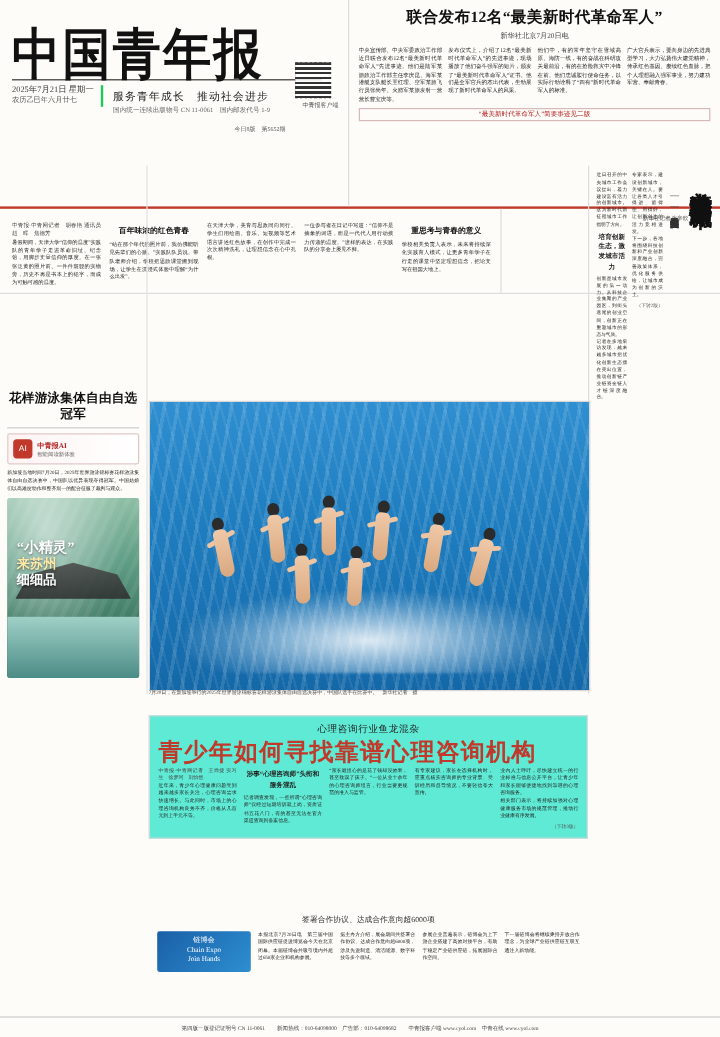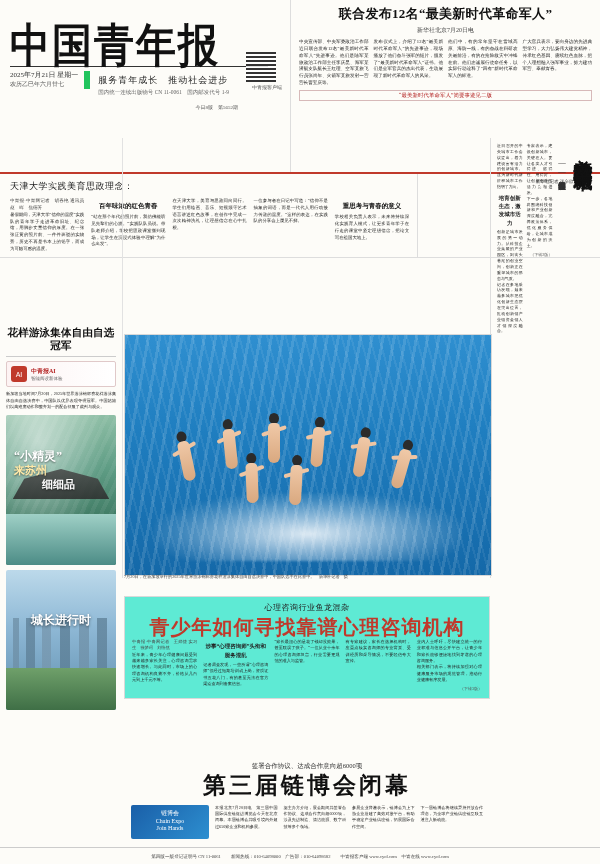--- a/index.html
+++ b/index.html
@@ -18,21 +18,21 @@
   .mast-left{width:290px;padding:8px 6px 4px 10px;box-sizing:border-box;position:relative;}
   .mast-title{
     font-family:"Liberation Serif", serif;
     font-weight:bold;font-size:40px;letter-spacing:2px;color:#111;
     line-height:1.05;margin-top:14px;white-space:nowrap;
     transform:scaleY(1.15);transform-origin:left top;
   }
   .mast-en{font-family:"Liberation Sans",sans-serif;font-size:8.5px;letter-spacing:2.4px;color:#333;margin-top:22px;text-align:center;width:258px;}
   .mast-rule{width:258px;height:1px;background:#333;margin-top:2px;}
   .mast-meta{display:flex;gap:8px;align-items:flex-start;margin-top:4px;font-size:6.5px;color:#333;line-height:1.35;}
-  .mast-date{border-right:6px solid #22c55e;padding-right:6px;}
+  .mast-date{border-right:2px solid #22c55e;padding-right:6px;}
   .mast-date .d1{font-size:7px;}
   .mast-date .d2{font-size:6px;color:#555;}
   .mast-slogan{font-size:9px;letter-spacing:1px;color:#222;padding-top:3px;}
   .mast-slogan .sub{font-size:5.5px;color:#666;letter-spacing:0;display:block;margin-top:3px;}
   .qr{width:30px;height:30px;background:
       repeating-linear-gradient(0deg,#111 0 2px,#fff 2px 4px),
       repeating-linear-gradient(90deg,#111 0 2px,transparent 2px 4px);
       opacity:.85;position:absolute;right:14px;top:52px;}
   .qr-label{position:absolute;right:8px;top:84px;font-size:5px;color:#555;}
 
@@ -95,21 +95,21 @@
   .poster .sky{position:absolute;inset:0;background:
      radial-gradient(ellipse at 30% 18%, rgba(255,255,255,.55), transparent 60%),
      repeating-linear-gradient(115deg, rgba(255,255,255,.06) 0 4px, transparent 4px 9px);}
   .poster .roof{position:absolute;left:6%;bottom:44%;width:88%;height:22%;
      background:linear-gradient(180deg,#4a4a4a,#2c2c2c);clip-path:polygon(0 100%,12% 38%,50% 8%,88% 38%,100% 100%);opacity:.85;}
   .poster .water{position:absolute;left:0;bottom:0;width:100%;height:34%;
      background:linear-gradient(180deg,#9fd0c6,#4c8c86);}
   .poster-badge{position:absolute;left:8px;top:34px;width:76px;}
   .poster-badge .b1{font-weight:bold;font-size:12px;color:#fff;text-shadow:0 1px 2px rgba(0,0,0,.5);line-height:1.25;}
   .poster-badge .b2{font-weight:bold;font-size:11px;color:#ffe9a8;text-shadow:0 1px 2px rgba(0,0,0,.5);line-height:1.25;}
-  .poster-badge .b3{font-weight:bold;font-size:11px;color:#fff;text-shadow:0 1px 2px rgba(0,0,0,.5);line-height:1.25;margin-left:28px;}
+  .poster-badge .b3{font-weight:bold;font-size:11px;color:#fff;text-shadow:0 1px 2px rgba(0,0,0,.5);line-height:1.25;}
 
   .poster2{margin-top:5px;height:140px;border-radius:2px;position:relative;overflow:hidden;
     background:linear-gradient(180deg,#bcd9ea 0%,#8fb9d6 40%,#5f8fae 100%);}
   .poster2 .skyline{position:absolute;left:0;bottom:26%;width:100%;height:40%;
     background:
       linear-gradient(90deg,transparent 0 6%,#6d8ea5 6% 12%,transparent 12% 18%,#5d7f96 18% 26%,transparent 26% 33%,#7696ad 33% 41%,transparent 41% 49%,#5a7c93 49% 58%,transparent 58% 66%,#6f90a7 66% 75%,transparent 75% 83%,#5d7f96 83% 92%,transparent 92%);
     opacity:.75;}
   .poster2 .green{position:absolute;left:0;bottom:0;width:100%;height:30%;background:linear-gradient(180deg,#6fa06a,#3f6f46);}
   .poster2 .title{position:absolute;left:50%;transform:translateX(-50%);top:42px;font-weight:bold;font-size:12px;color:#fff;text-shadow:0 1px 3px rgba(0,0,0,.55);white-space:nowrap;}
 
@@ -129,21 +129,21 @@
   .swimmer .head{position:absolute;left:4px;top:0;width:10px;height:11px;border-radius:50%;background:#2b2b2b;}
   .swimmer .arm{position:absolute;left:-4px;top:16px;width:26px;height:4px;border-radius:3px;background:#eec5a3;transform:rotate(-18deg);}
   .photo-cap{position:absolute;left:124px;top:574px;width:366px;font-size:4.2px;color:#444;line-height:1.5;}
 
   
   .psy{
     position:absolute;left:124px;top:596px;width:366px;box-sizing:border-box;
     border:1px solid #d9d9d9;padding:5px 7px;background:#5eead4;
   }
   .psy-kicker{text-align:center;font-size:8px;color:#222;letter-spacing:.5px;}
-  .psy-head{text-align:center;font-weight:bold;font-size:20px;color:#c0392b;letter-spacing:1px;margin-top:2px;line-height:1.2;}
+  .psy-head{font-weight:bold;font-size:20px;color:#c0392b;letter-spacing:1px;margin-top:2px;line-height:1.2;}
   .psy-brand{display:flex;align-items:center;justify-content:center;gap:4px;margin:4px 0 3px;}
   .psy-brand .dot{width:11px;height:11px;border-radius:50%;background:#c0392b;}
   .psy-brand .txt{font-weight:bold;font-size:8px;color:#c0392b;letter-spacing:1px;}
   .psy-cols{display:flex;gap:6px;}
   .psy-cols > div{flex:1;font-size:4.1px;line-height:1.55;color:#222;text-align:justify;}
   .psy-sub{font-weight:bold;font-size:5.5px;text-align:center;margin:3px 0;}
   .psy-byline{font-size:4.2px;color:#444;line-height:1.5;}
 
   
   .bottom{position:absolute;left:124px;top:762px;width:366px;box-sizing:border-box;padding:0 7px;}
@@ -191,21 +191,20 @@
         <div>发布仪式上，介绍了12名“最美新时代革命军人”的先进事迹，现场播放了他们奋斗强军的短片，颁发了“最美新时代革命军人”证书。他们是全军官兵的杰出代表，生动展现了新时代革命军人的风采。</div>
         <div>他们中，有的常年坚守在雪域高原、海防一线，有的奋战在科研攻关最前沿，有的在抢险救灾中冲锋在前。他们忠诚履行使命任务，以实际行动诠释了“四有”新时代革命军人的标准。</div>
         <div>广大官兵表示，要向身边的先进典型学习，大力弘扬伟大建党精神，传承红色基因、赓续红色血脉，把个人理想融入强军事业，努力建功军营、奉献青春。</div>
       </div>
       <div class="hl-tag">“最美新时代革命军人”简要事迹见二版</div>
     </div>
   </div>
 
   <div class="band2">
     <div class="b2-main">
-      <div class="kicker">天津大学实践美育思政理念：</div>
       <div class="b2-body">
         <div class="b2-col">
           <div class="b2-byline">中青报·中青网记者　胡春艳
 通讯员　赵　晖　焦德芳</div>
           <div>暑假期间，天津大学“信仰的温度”实践队的青年学子走进革命旧址、纪念馆，用脚步丈量信仰的厚度。在一张张泛黄的照片前、一件件斑驳的实物旁，历史不再是书本上的铅字，而成为可触可感的温度。</div>
         </div>
         <div class="b2-col">
           <div class="subhead">百年味浓的红色青春</div>
           <div>“站在那个年代的照片前，我仿佛能听见先辈们的心跳。”实践队队员说。带队老师介绍，学校把思政课堂搬到现场，让学生在沉浸式体验中理解“为什么出发”。</div>
         </div>
@@ -269,25 +268,20 @@
       <div class="sky"></div>
       <div class="roof"></div>
       <div class="water"></div>
       <div class="poster-badge">
         <div class="b1">“小精灵”</div>
         <div class="b2">来苏州</div>
         <div class="b3">细细品</div>
       </div>
     </div>
 
-    <div class="poster2">
-      <div class="skyline"></div>
-      <div class="green"></div>
-      <div class="title">城长进行时</div>
-    </div>
   </div>
 
   <div class="photo">
     <div class="ripple"></div>
     <div class="foam"></div>
     <div class="swimmer" style="left:52px;top:96px;transform:rotate(-12deg);">
         <div class="arm"></div>
         <div class="head"></div>
         <div class="body"></div>
       </div>
@@ -351,21 +345,20 @@
       <div>
         <div>业内人士呼吁，尽快建立统一的行业标准与信息公开平台，让青少年和家长能够便捷地找到靠谱的心理咨询服务。</div>
         <div>相关部门表示，将持续加强对心理健康服务市场的规范管理，推动行业健康有序发展。</div>
         <div class="rail-note">（下转3版）</div>
       </div>
     </div>
   </div>
 
   <div class="bottom">
     <div class="bt-kicker">签署合作协议、达成合作意向超6000项</div>
-    <div class="bt-head">第三届链博会闭幕</div>
     <div class="bt-body">
       <div class="bt-logo">
         <div>链博会</div>
         <div>Chain Expo</div>
         <div>Join Hands</div>
       </div>
       <div class="bt-col">本报北京7月20日电　第三届中国国际供应链促进博览会今天在北京闭幕。本届链博会共吸引境内外超过650家企业和机构参展。</div>
       <div class="bt-col">据主办方介绍，展会期间共签署合作协议、达成合作意向超6000项，涉及先进制造、清洁能源、数字科技等多个领域。</div>
       <div class="bt-col">参展企业普遍表示，链博会为上下游企业搭建了高效对接平台，有助于稳定产业链供应链，拓展国际合作空间。</div>
       <div class="bt-col">下一届链博会将继续秉持开放合作理念，为全球产业链供应链互联互通注入新动能。</div>

